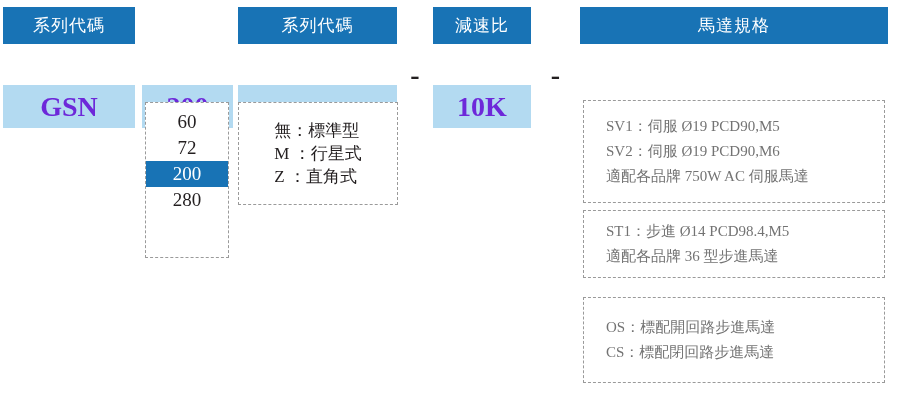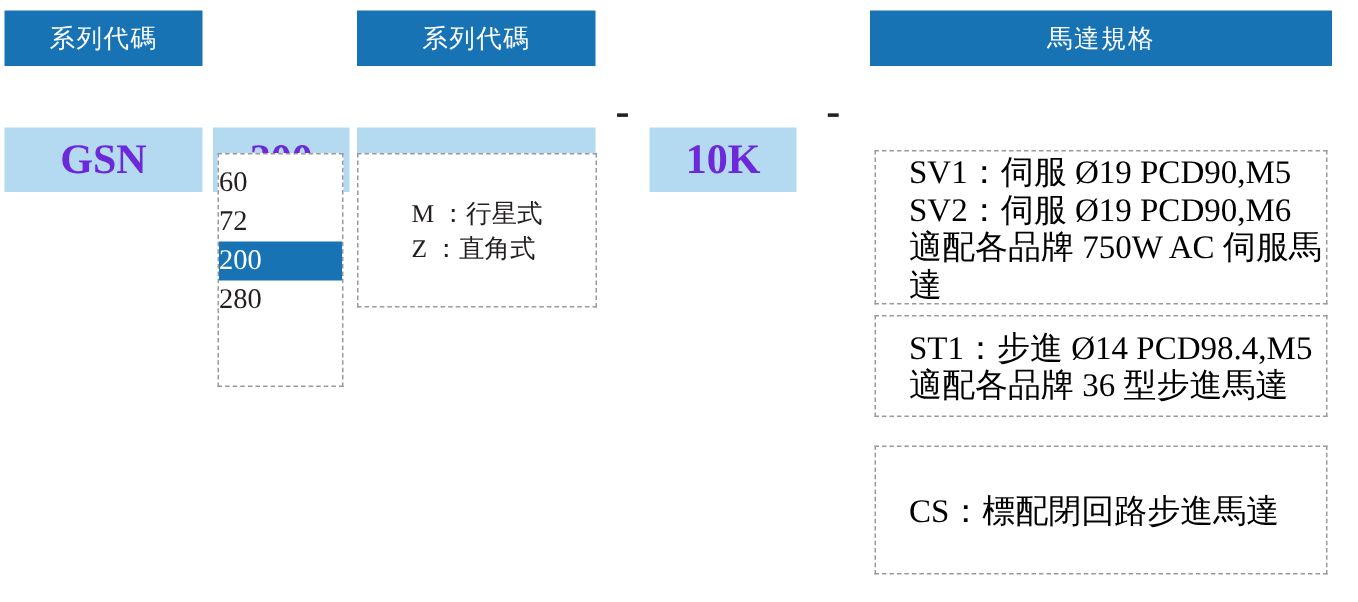--- a/index.html
+++ b/index.html
@@ -49,20 +49,21 @@
   }
   .optbox {
     position: absolute;
     border: 1px dashed #9a9a9a;
     background: #ffffff;
   }
   .spec-box { padding-top: 6px; }
   .opt {
     height: 26px;
     line-height: 26px;
+    text-align: center;
     font-size: 19px;
     color: #231f20;
   }
   .opt.selected {
     background: #1873b5;
     color: #ffffff;
   }
   .center-lines {
     display: flex;
     flex-direction: column;
@@ -77,51 +78,53 @@
     color: #231f20;
   }
   .left-lines {
     display: flex;
     flex-direction: column;
     justify-content: center;
     height: 100%;
     padding-left: 22px;
   }
   .left-lines .line {
-    font-size: 22px;
+    font-size: 15px;
     line-height: 25px;
-    color: #000000;
+    color: #737373;
   }
 </style>
 </head>
 <body>
 
 <div class="canvas">
 
   <div class="hdr" style="left:3px;width:132px">系列代碼</div>
   <div class="hdr" style="left:238px;width:159px">系列代碼</div>
+  <div class="hdr" style="left:433px;width:98px">減速比</div>
   <div class="hdr" style="left:580px;width:308px">馬達規格</div>
 
   <div class="val" style="left:3px;width:132px">GSN</div>
   <div class="val" style="left:142px;width:91px">200</div>
   <div class="val" style="left:238px;width:159px"></div>
   <div class="dash" style="left:397px;width:36px">-</div>
   <div class="val" style="left:433px;width:98px">10K</div>
   <div class="dash" style="left:531px;width:49px">-</div>
 
   <div class="optbox spec-box" style="left:145px;top:102px;width:84px;height:156px">
     <div class="opt">60</div>
     <div class="opt">72</div>
     <div class="opt selected">200</div>
     <div class="opt">280</div>
   </div>
 
   <div class="optbox" style="left:238px;top:102px;width:160px;height:103px">
     <div class="center-lines">
       <div class="inner">
+        <div class="line">無：標準型</div>
         <div class="line">M ：行星式</div>
         <div class="line">Z ：直角式</div>
       </div>
     </div>
   </div>
 
   <div class="optbox" style="left:583px;top:100px;width:302px;height:103px">
     <div class="left-lines">
       <div class="line">SV1：伺服 Ø19 PCD90,M5</div>
       <div class="line">SV2：伺服 Ø19 PCD90,M6</div>
@@ -131,17 +134,18 @@
 
   <div class="optbox" style="left:583px;top:210px;width:302px;height:68px">
     <div class="left-lines">
       <div class="line">ST1：步進 Ø14 PCD98.4,M5</div>
       <div class="line">適配各品牌 36 型步進馬達</div>
     </div>
   </div>
 
   <div class="optbox" style="left:583px;top:297px;width:302px;height:86px">
     <div class="left-lines">
+      <div class="line">OS：標配開回路步進馬達</div>
       <div class="line">CS：標配閉回路步進馬達</div>
     </div>
   </div>
 
 </div>
 
 </body></html>

